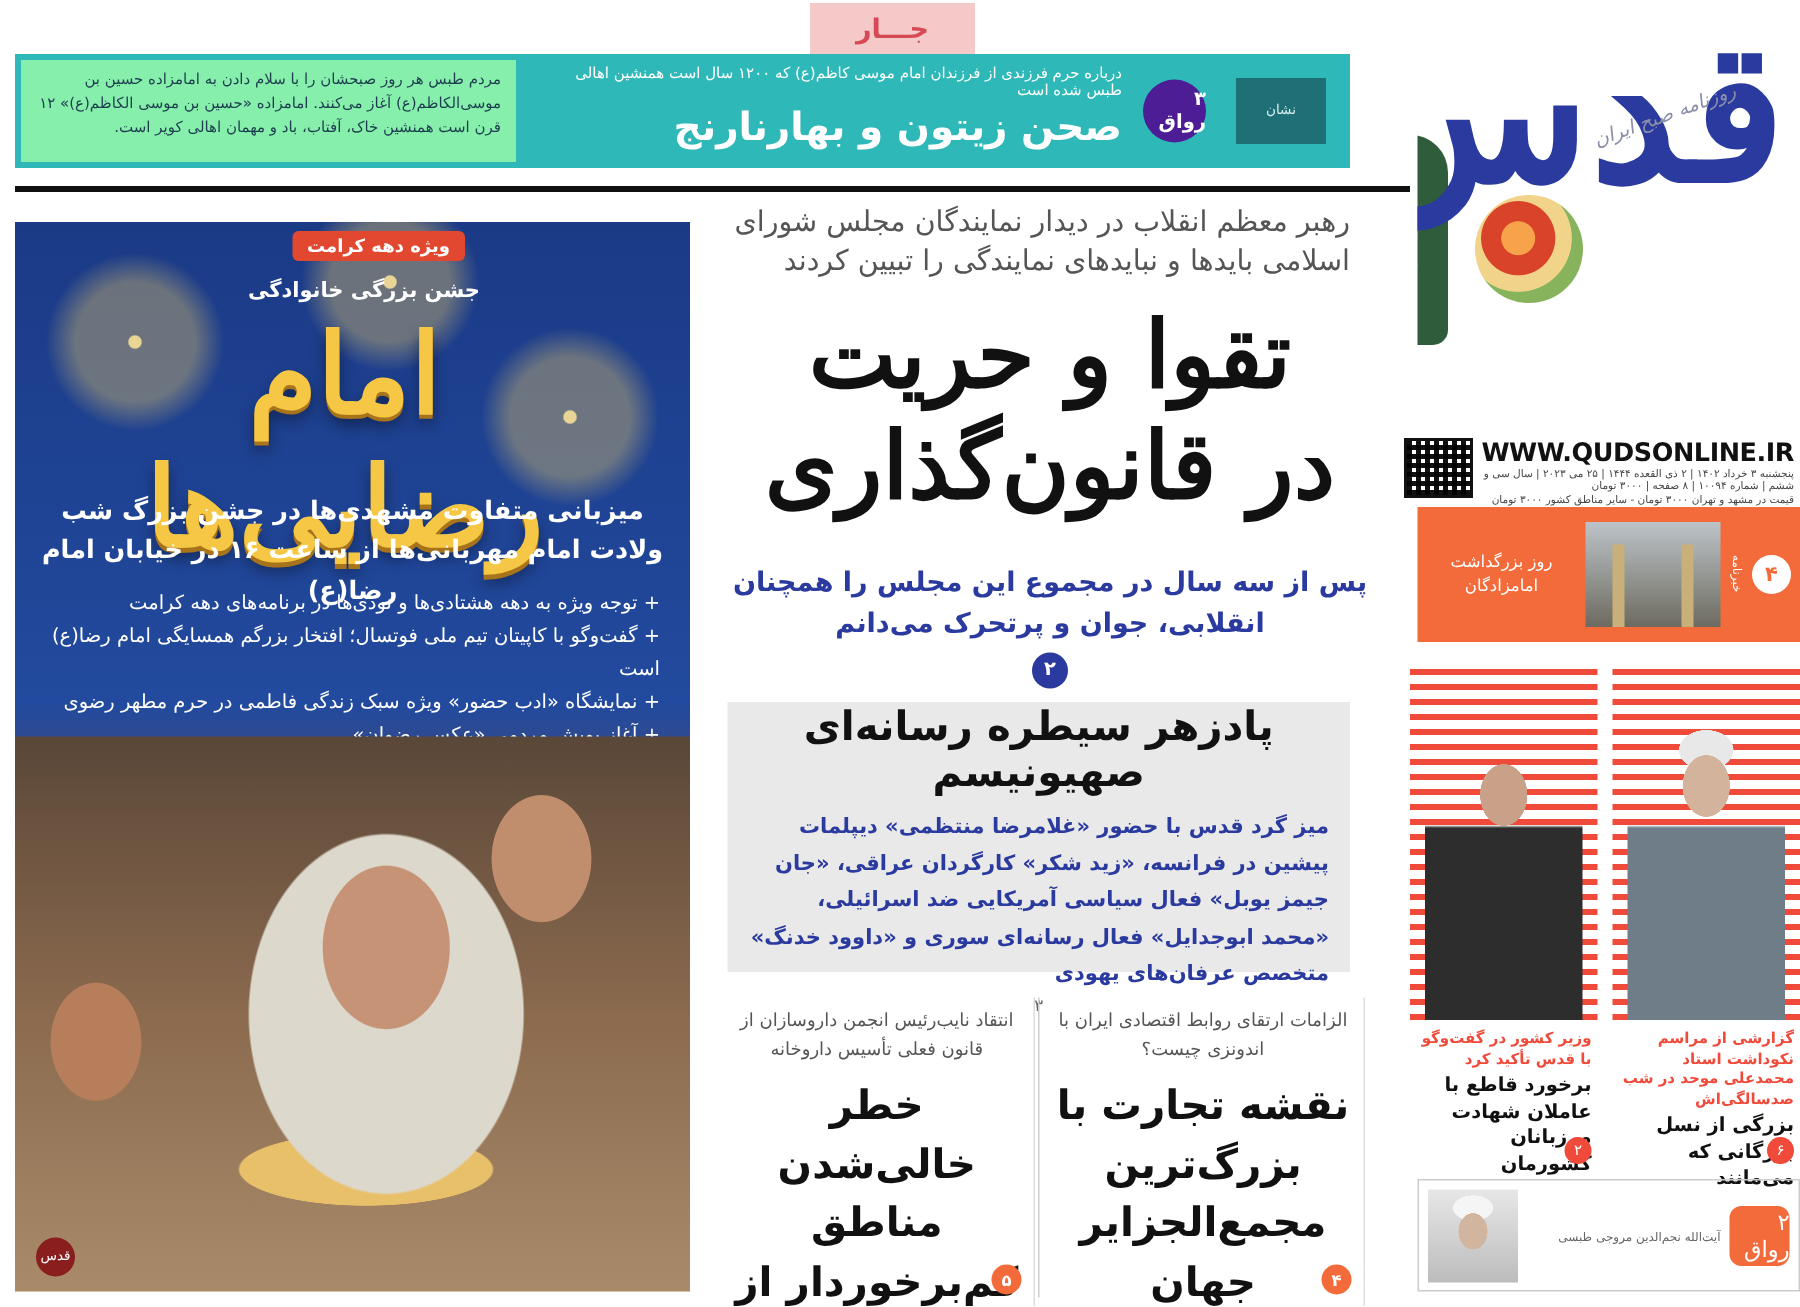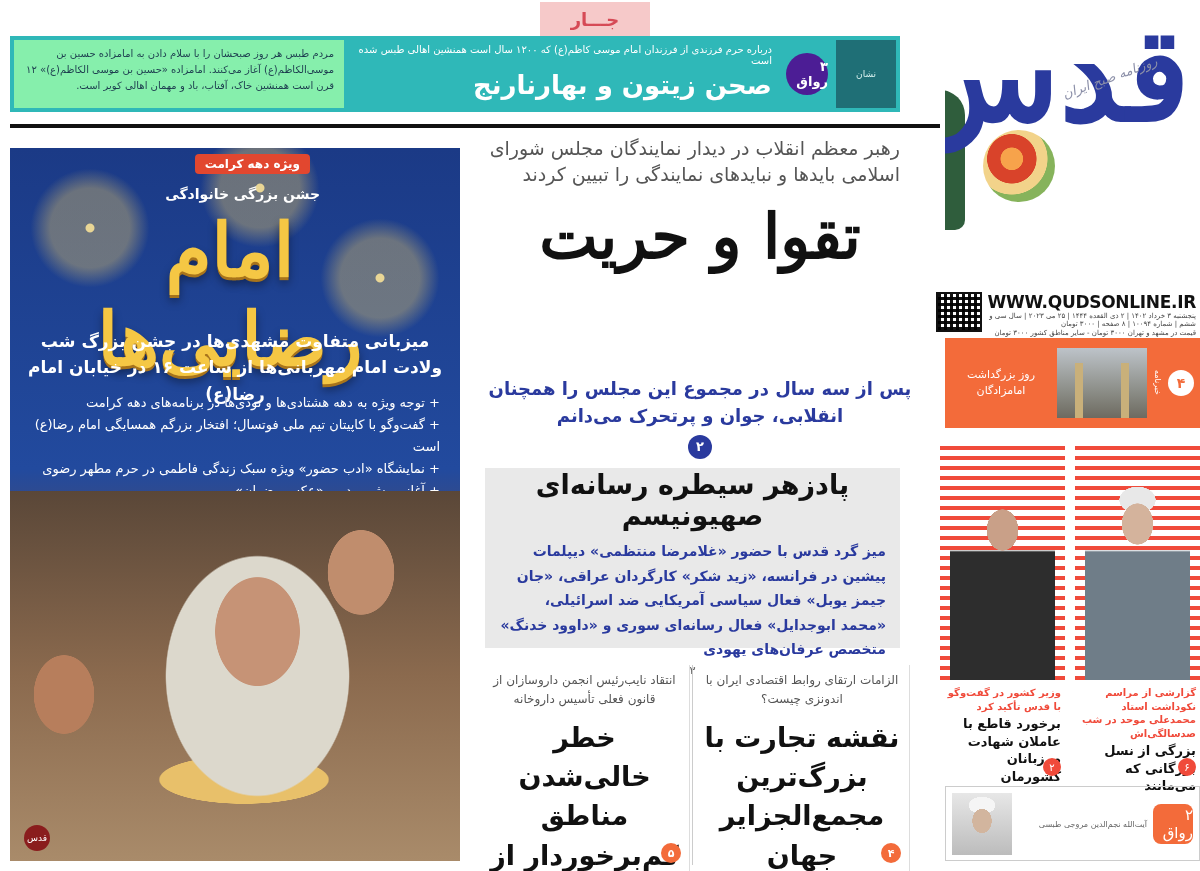--- a/index.html
+++ b/index.html
@@ -85,21 +85,21 @@
   .tb-kicker { font-size: 10px; margin-bottom: 4px; }
   .tb-title { font-size: 26px; font-weight: 700; color: #fff; }
   .tb-pill {
     width: 50px; display: flex; align-items: center; justify-content: center;
   }
   .tb-pill span {
     width: 42px; height: 42px; border-radius: 50%; background: #4c1d95; color: #fff;
     font-size: 13px; display: flex; align-items: center; justify-content: center; font-weight: 700;
   }
   .tb-logo {
-    width: 60px; background: #1f6f76; margin: 4px; color: #d7f0ee; font-size: 9px;
+    width: 60px; background: #1f6f76; margin: 16px; color: #d7f0ee; font-size: 9px;
     display: flex; align-items: center; justify-content: center;
   }
   .jar-tab {
     left: 540px; top: 2px; width: 110px; height: 34px; background: #f6c9c9;
     color: #d64a56; font-weight: 700; font-size: 18px;
     display: flex; align-items: center; justify-content: center;
   }
   .rule { left: 10px; top: 124px; width: 930px; height: 4px; background: #111; }
 
   
@@ -269,20 +269,21 @@
 <div class="abs promo-box">
   <div class="promo-num">۴</div>
   <div class="promo-side">خبرنامه</div>
   <div class="promo-photo"></div>
   <div class="promo-text">روز بزرگداشت امامزادگان</div>
 </div>
 
 <div class="abs kicker-main">رهبر معظم انقلاب در دیدار نمایندگان مجلس شورای اسلامی بایدها و نبایدهای نمایندگی را تبیین کردند</div>
 <div class="abs headline-main">
   <div>تقوا و حریت</div>
+  <div>در قانون‌گذاری</div>
 </div>
 <div class="abs sub-main">
   <div>پس از سه سال در مجموع این مجلس را همچنان انقلابی، جوان و پرتحرک می‌دانم</div>
   <div style="display:flex;justify-content:center;margin-top:6px;">
     <div class="page-dot">۲</div>
   </div>
 </div>
 
 <div class="abs box-gray">
   <h2>پادزهر سیطره رسانه‌ای صهیونیسم</h2>

